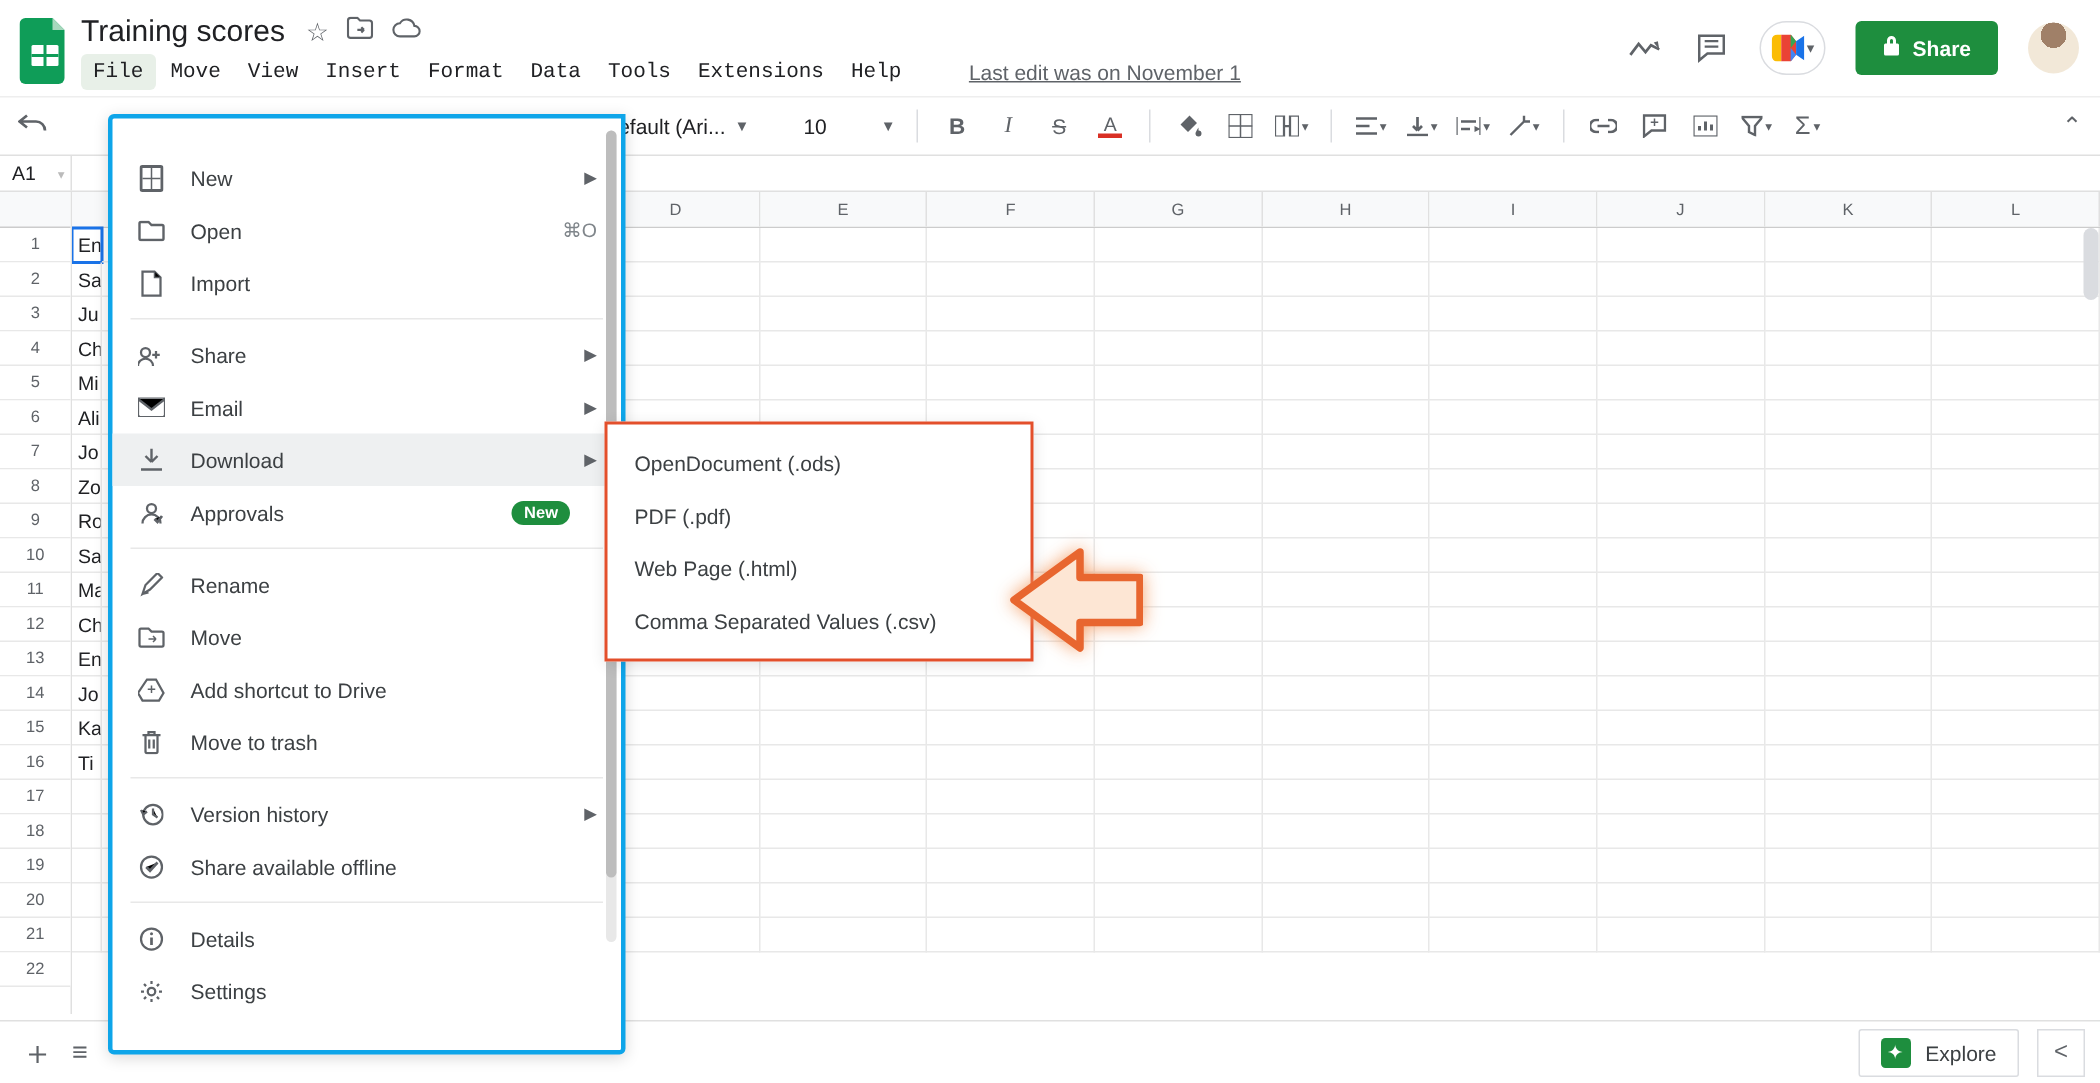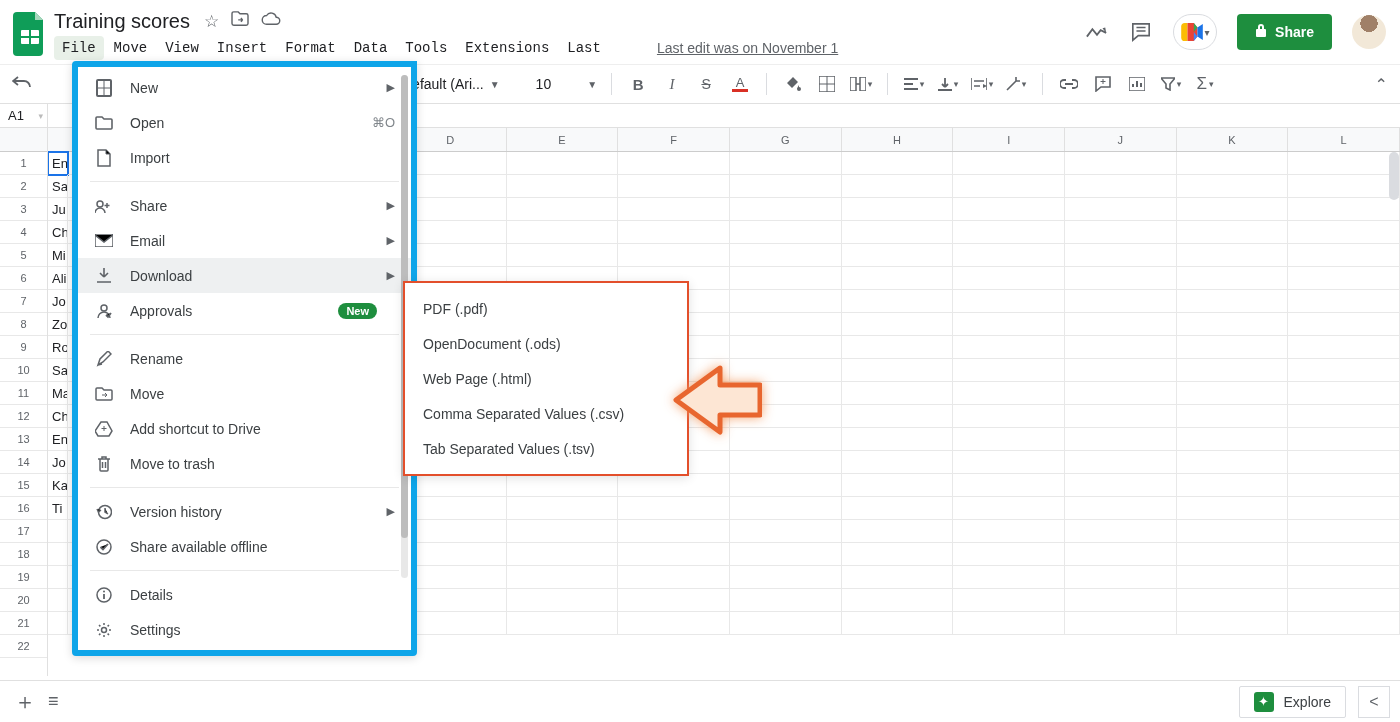--- a/index.html
+++ b/index.html
@@ -10,21 +10,21 @@
   .logo { width: 40px; height: 52px; display:flex; align-items:center; justify-content:center;}
   .logo svg { width: 34px; height: 44px; }
   .title-block { margin-left: 4px; }
   .title-row { display:flex; align-items:center; gap: 14px; height:26px; }
   .doc-title { font-size: 20px; color:#202124; }
   .title-icons { display:flex; gap:12px; color:#5f6368; }
   .title-icons span { font-size: 17px; }
   .menu-row { display:flex; gap: 2px; margin-top: 2px; font-size: 14px; color:#202124; align-items:center;}
   .menu-item { padding: 4px 8px; border-radius: 4px; cursor:default;font-family:Liberation Mono, monospace; }
   .menu-item.active { background: #e8f0e8; }
-  .last-edit { margin-left: 25px; color:#5f6368; text-decoration: underline; font-size:14px;padding-left:21px;}
+  .last-edit { margin-left: 14px; color:#5f6368; text-decoration: underline; font-size:14px;padding-left:21px;}
 
   .header-right { margin-left:auto; display:flex; align-items:center; gap: 20px; padding-right:4px; padding-top:6px;}
   .hdr-icon { color:#5f6368; width:24px; height:24px; display:flex; align-items:center; justify-content:center;}
   .meet-icon { width:44px; height:36px; border:1px solid #dadce0; border-radius:20px; display:flex; align-items:center; justify-content:center; gap:2px;}
   .share-btn { background:#1e8e3e; color:#fff; border:none; border-radius:4px; height:36px; padding:0 18px; font-size:14px; font-weight:600; display:flex; align-items:center; gap:8px; cursor:pointer;}
   .avatar { width:34px; height:34px; border-radius:50%; background:radial-gradient(circle at 50% 25%, #a08068 0 28%, #f2e8d8 28% 100%); }
 
   
   .toolbar { height: 40px; border-top:1px solid #eee; border-bottom:1px solid #e0e0e0; display:flex; align-items:center; padding: 0 12px; }
   .tool-left { display:flex; align-items:center; gap:10px; }
@@ -56,21 +56,21 @@
   .cell { border-right:1px solid #e8e8e8; border-bottom:1px solid #e8e8e8; font-size:13px; padding-left:4px; display:flex; align-items:center; overflow:hidden; white-space:nowrap;}
   .cell.sel { outline:2px solid #1a73e8; outline-offset:-1px; }
 
   .grid-scrollbar { position:absolute; right:0; top:0; bottom:0; width:12px; }
   .scroll-thumb { position:absolute; right:1px; top:24px; width:10px; height:48px; background:#dadce0; border-radius:5px;}
   .grid-hscroll { position:absolute; left:48px; right:180px; bottom:0; height:12px; }
   .hscroll-track { position:absolute; left:375px; right:0; top:0; bottom:1px; background:#f1f3f4; border-radius:6px;}
   .hscroll-thumb { position:absolute; left:0; top:1px; height:10px; width:220px; background:#dadce0; border-radius:5px;}
 
   
-  .file-menu { position:absolute; left:72px; top:61px; width:345px; background:#fff; border:6px solid #0ea5e9; border-radius:4px 0 4px 4px; box-shadow:0 2px 10px rgba(0,0,0,0.15); z-index:10; padding:3px 0;}
+  .file-menu { position:absolute; left:72px; top:76px; width:345px; background:#fff; border:3px solid #0ea5e9; border-radius:4px 0 4px 4px; box-shadow:0 2px 10px rgba(0,0,0,0.15); z-index:10; padding:22px 0;}
   .file-menu .sect-sep { height:1px; background:#e8e8e8; margin:6px 12px;}
   .menu-row-item { height:35px; display:flex; align-items:center; padding:0 16px; gap:16px; font-size:14px; color:#3c4043; position:relative; cursor:default;}
   .menu-row-item .mi-icon { width:20px; color:#5f6368; display:flex; align-items:center; justify-content:center;}
   .menu-row-item.hover { background:#eef0f1;}
   .menu-row-item .trail { margin-left:auto; color:#80868b; font-size:13px;}
   .menu-row-item .sub-arrow { margin-left:auto; color:#5f6368; font-size:11px;}
   .badge-new { background:#1e8e3e; color:#fff; font-size:11px; font-weight:700; padding:2px 8px; border-radius:10px; margin-left:auto; margin-right:18px;}
 
   .menu-scrollbar { position:absolute; right:3px; top:8px; bottom:72px; width:7px; background:#e8e8e8; border-radius:4px;}
   .menu-scroll-thumb { position:absolute; left:0; right:0; top:0; height:92%; background:#bdbdbd; border-radius:4px;}
@@ -121,21 +121,21 @@
     </div>
     <div class="menu-row">
       <span class="menu-item active">File</span>
       <span class="menu-item">Move</span>
       <span class="menu-item">View</span>
       <span class="menu-item">Insert</span>
       <span class="menu-item">Format</span>
       <span class="menu-item">Data</span>
       <span class="menu-item">Tools</span>
       <span class="menu-item">Extensions</span>
-      <span class="menu-item">Last</span>
+      <span class="menu-item">Help</span>
       <span class="last-edit">Last edit was on November 1</span>
     </div>
   </div>
   <div class="header-right">
     <div class="hdr-icon">
         <svg width="22" height="14" viewBox="0 0 24 14">
           <path fill="none" stroke="#5f6368" stroke-width="2" d="M1 12l6-8 5 6 4-5 6 3"></path>
           <path fill="#5f6368" d="M22 8l-4-5 3-1z"></path>
         </svg>
       </div>
@@ -740,25 +740,24 @@
         </svg>
       </span>
     <span>Settings</span>
   </div>
   <div class="menu-scrollbar">
       <div class="menu-scroll-thumb"></div>
     </div>
 </div>
 
 <div class="download-menu">
+  <div class="dl-item">OpenDocument (.ods)</div>
   <div class="dl-item">PDF (.pdf)</div>
-  <div class="dl-item">OpenDocument (.ods)</div>
   <div class="dl-item">Web Page (.html)</div>
   <div class="dl-item">Comma Separated Values (.csv)</div>
-  <div class="dl-item">Tab Separated Values (.tsv)</div>
 </div>
 
 <div class="arrow-anno">
   <svg width="90" height="80" viewBox="0 0 90 80">
     <path d="M88 25 L48 25 L48 8 L4 40 L48 72 L48 55 L88 55 Z" fill="#fde6d4" stroke="#e8662f" stroke-width="5" stroke-linejoin="round"></path>
   </svg>
 </div>
 
 <div class="grid-hscroll">
   <div class="hscroll-track">

